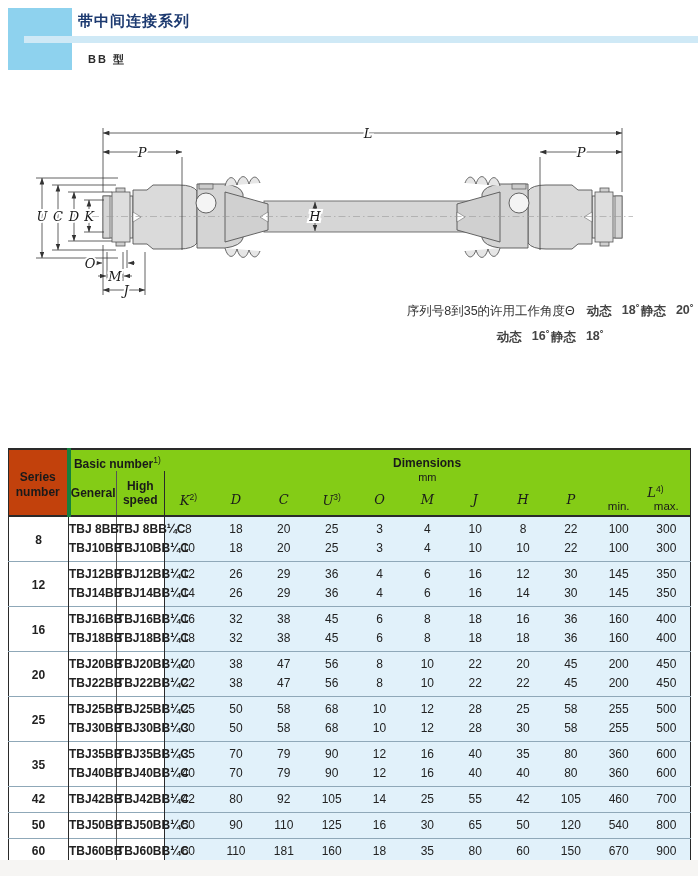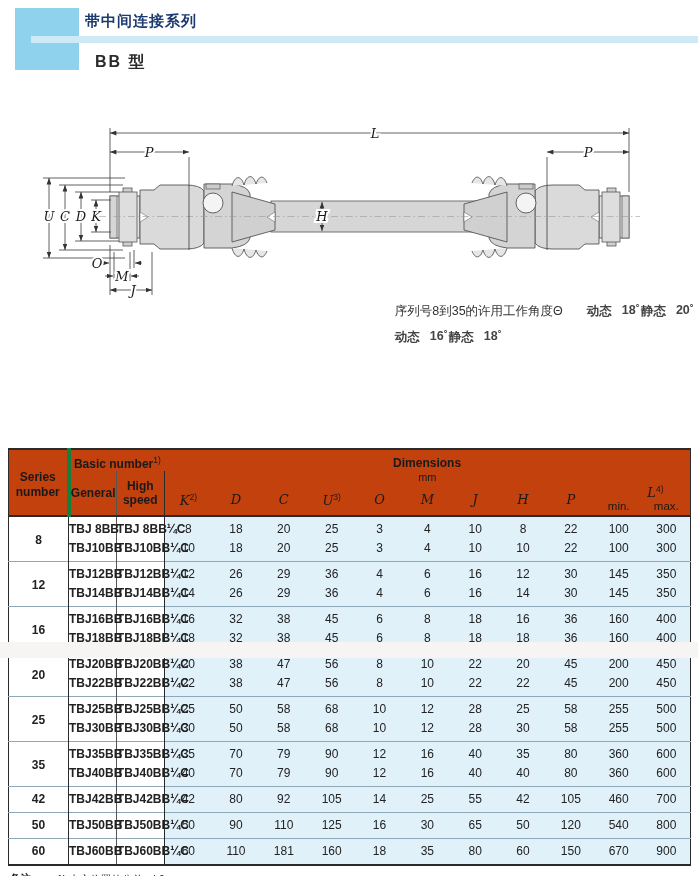--- a/index.html
+++ b/index.html
@@ -1,43 +1,43 @@
 <!DOCTYPE html>
 <html><head>
 <meta charset="utf-8">
 <style>
   * { margin:0; padding:0; box-sizing:border-box; }
   body { width:698px; height:876px; background:#fff; overflow:hidden;
          font-family:"Liberation Sans", sans-serif; color:#222; }
-  .page { position:relative; width:698px; height:658px; background:#fff;padding-left:7px; }
+  .page { position:relative; width:698px; height:876px; background:#fff; }
 
   
   .hdr { position:relative; height:100px; }
   .brand-square { position:absolute; left:8px; top:8px; width:64px; height:62px; background:#8ed2ee; }
   .hdr-band { position:absolute; left:24px; top:36px; right:0; height:7px; background:#cfe9f6; }
   .series-title { position:absolute; left:78px; top:12px; font-size:15px; font-weight:bold; color:#1d3a70; letter-spacing:1px; }
-  .type-title { position:absolute; left:88px; top:52px; font-size:16px; font-weight:bold; color:#2b2b2b; letter-spacing:2px; }
+  .type-title { position:absolute; left:88px; top:52px; font-size:11px; font-weight:bold; color:#2b2b2b; letter-spacing:2px; }
 
   
   .drawing { position:relative; height:325px; }
   svg text.dim { font-family:"DejaVu Serif", serif; font-style:italic; font-size:13px; fill:#1a1a1a;
                  paint-order:stroke; stroke:#fff; stroke-width:4px; text-anchor:middle; }
   .angle-notes { position:absolute; top:203px; right:4px; display:flex; flex-direction:column; gap:9px; }
-  .angle-row { display:flex; align-items:center; justify-content:flex-start; gap:24px; font-size:12.5px; color:#333; }
+  .angle-row { display:flex; align-items:center; justify-content:center; gap:12px; font-size:12.5px; color:#333; }
   .angle-sentence { white-space:nowrap; }
   .angle-vals { display:flex; flex-direction:row; gap:1px; font-weight:bold; color:#444; }
   .angle-vals .v { display:flex; gap:10px; white-space:nowrap; }
 
   
   .table-wrap { position:absolute; left:8px; top:448px; width:683px; }
   table { border-collapse:collapse; table-layout:fixed; width:683px;
           border-top:2px solid #2a2a2a; border-bottom:2px solid #2a2a2a;
           border-left:1px solid #2a2a2a; border-right:1px solid #2a2a2a; }
   th, td { font-size:12px; text-align:center; vertical-align:middle; }
-  thead th { background:#c2410c; font-weight:bold; color:#1a1a1a; }
+  thead th { background:#84cc16; font-weight:bold; color:#1a1a1a; }
   thead tr.r1 th { padding-top:5px; }
   thead { border-bottom:2px solid #2a2a2a; }
   th.series-h { background:#c2410c; width:60px; border-right:4px solid #15803d; line-height:1.25; }
   th.gen-h { width:84px; border-right:1px solid #555; }
   th.hs-h  { width:85px; border-right:1px solid #2a2a2a; }
   th.dims-h { padding-top:4px; }
   th.mm-h { font-weight:normal; font-size:11px; padding:0 0 1px; }
   thead th i { font-family:"DejaVu Serif", serif; font-weight:normal; font-size:13px; }
   thead th sup, .basic-h sup { font-size:8.5px; font-weight:normal; vertical-align:super; }
   th.minmax { font-weight:normal; font-size:11.5px; padding-bottom:3px; }

